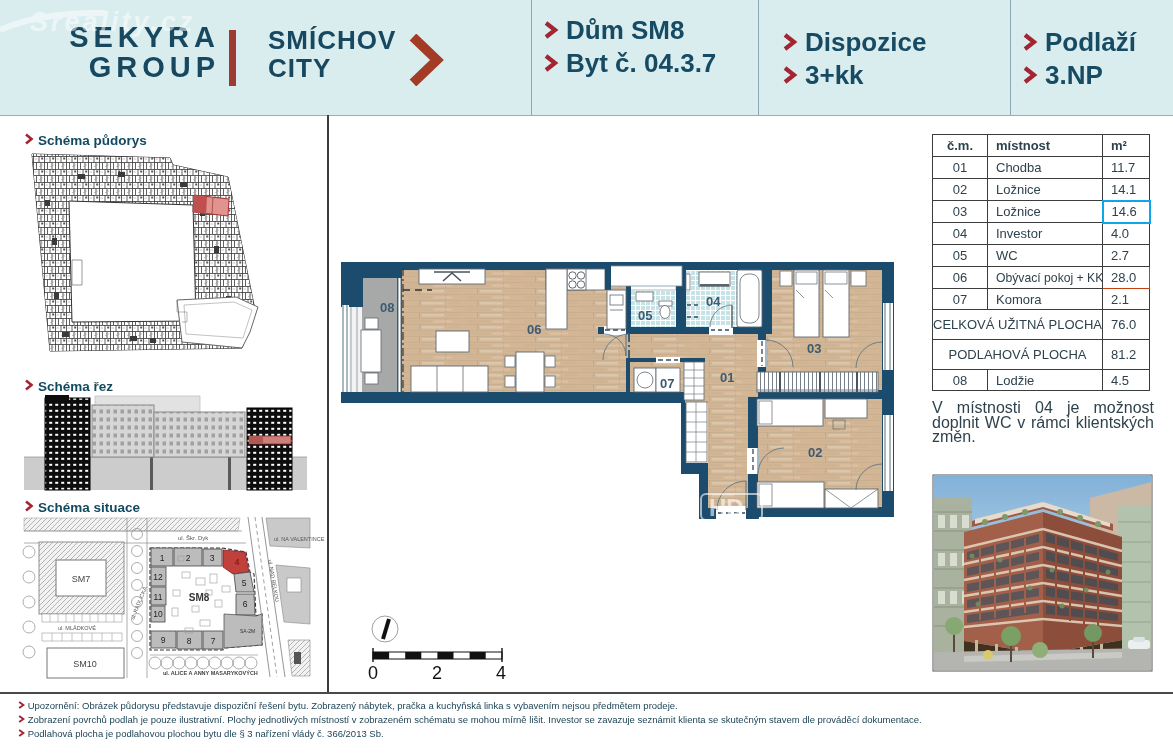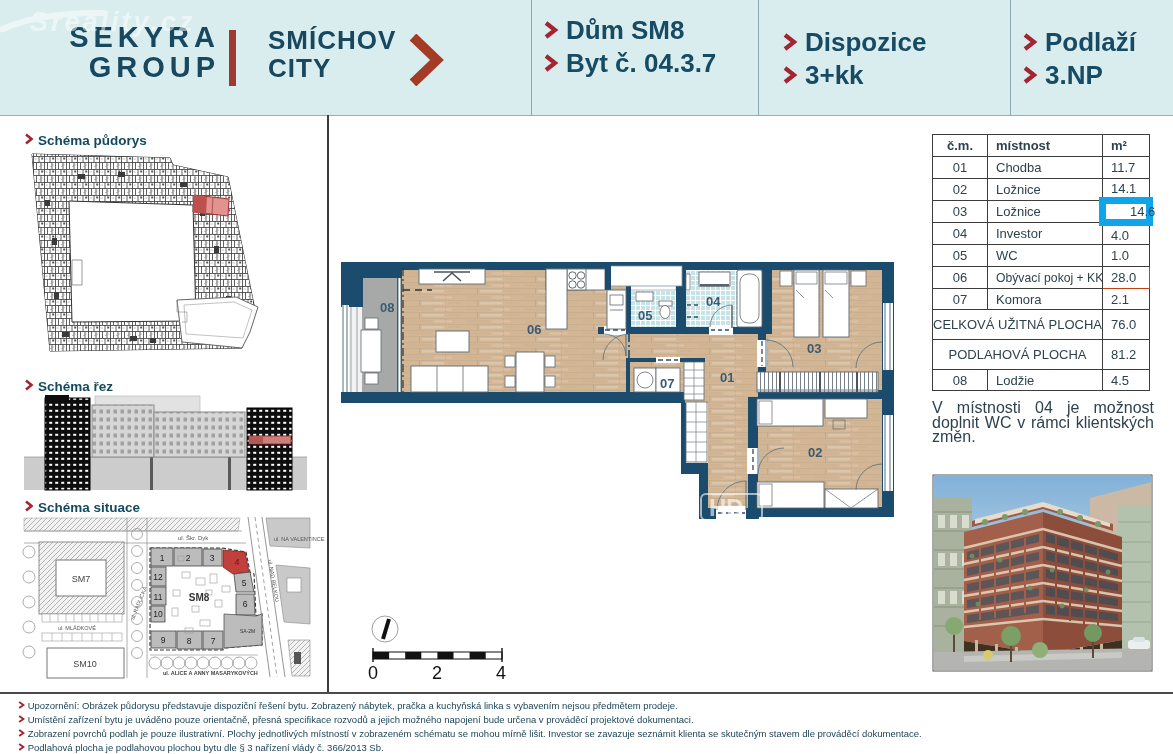--- a/index.html
+++ b/index.html
@@ -752,31 +752,31 @@
           <td style="border:1px solid #3c3c3c;padding:0 0 0 8px;">11.7</td>
         </tr>
   <tr style="height:22px;">
           <td style="border:1px solid #3c3c3c;text-align:center;padding:0;">02</td>
           <td style="border:1px solid #3c3c3c;padding:0 0 0 8px;">Ložnice</td>
           <td style="border:1px solid #3c3c3c;padding:0 0 0 8px;">14.1</td>
         </tr>
   <tr style="height:22px;">
           <td style="border:1px solid #3c3c3c;text-align:center;padding:0;">03</td>
           <td style="border:1px solid #3c3c3c;padding:0 0 0 8px;">Ložnice</td>
-          <td style="border:7px solid #0ea5e9;padding:0 0 0 24px;">14.6</td>
+          <td style="border:2px solid #0ea5e9;padding:0 0 0 8px;">14.6</td>
         </tr>
   <tr style="height:22px;">
           <td style="border:1px solid #3c3c3c;text-align:center;padding:0;">04</td>
           <td style="border:1px solid #3c3c3c;padding:0 0 0 8px;">Investor</td>
           <td style="border:1px solid #3c3c3c;padding:0 0 0 8px;">4.0</td>
         </tr>
   <tr style="height:22px;">
           <td style="border:1px solid #3c3c3c;text-align:center;padding:0;">05</td>
           <td style="border:1px solid #3c3c3c;padding:0 0 0 8px;">WC</td>
-          <td style="border:1px solid #3c3c3c;padding:0 0 0 8px;">1.0</td>
+          <td style="border:1px solid #3c3c3c;padding:0 0 0 8px;">2.7</td>
         </tr>
   <tr style="height:22px;">
           <td style="border:1px solid #3c3c3c;text-align:center;padding:0;">06</td>
           <td style="border:1px solid #3c3c3c;padding:0 0 0 8px;font-size:12.2px;">Obývací pokoj + KK</td>
           <td style="border:1px solid #c2410c;padding:0 0 0 8px;">28.0</td>
         </tr>
   <tr style="height:21px;">
           <td style="border:1px solid #3c3c3c;text-align:center;padding:0;">07</td>
           <td style="border:1px solid #3c3c3c;padding:0 0 0 8px;">Komora</td>
           <td style="border:1px solid #3c3c3c;padding:0 0 0 8px;">2.1</td>
@@ -799,22 +799,19 @@
 </div>
 
 <div class="abs" style="left:932px;top:401px;width:222px;font-size:16px;line-height:14.5px;color:#2e424d;text-align:justify;">V místnosti 04 je možnost doplnit WC v rámci klientských změn.</div>
 
 <div class="abs" style="left:0;top:692px;width:1173px;height:2px;background:#4a4a4a;"></div>
 
 <div class="abs" style="left:18px;top:699px;width:1150px;font-size:9.5px;line-height:13.9px;color:#173f51;">
   <div><svg width="7" height="8" viewBox="0 0 7 8">
         <polyline points="1.2,1 5.4,4 1.2,7" fill="none" stroke="#a32531" stroke-width="2"></polyline>
       </svg> Upozornění: Obrázek půdorysu představuje dispoziční řešení bytu. Zobrazený nábytek, pračka a kuchyňská linka s vybavením nejsou předmětem prodeje.</div>
-  <div><svg width="7" height="8" viewBox="0 0 7 8">
-        <polyline points="1.2,1 5.4,4 1.2,7" fill="none" stroke="#a32531" stroke-width="2"></polyline>
-      </svg> Umístění zařízení bytu je uváděno pouze orientačně, přesná specifikace rozvodů a jejich možného napojení bude určena v prováděcí projektové dokumentaci.</div>
   <div><svg width="7" height="8" viewBox="0 0 7 8">
         <polyline points="1.2,1 5.4,4 1.2,7" fill="none" stroke="#a32531" stroke-width="2"></polyline>
       </svg> Zobrazení povrchů podlah je pouze ilustrativní. Plochy jednotlivých místností v zobrazeném schématu se mohou mírně lišit. Investor se zavazuje seznámit klienta se skutečným stavem dle prováděcí dokumentace.</div>
   <div><svg width="7" height="8" viewBox="0 0 7 8">
         <polyline points="1.2,1 5.4,4 1.2,7" fill="none" stroke="#a32531" stroke-width="2"></polyline>
       </svg> Podlahová plocha je podlahovou plochou bytu dle § 3 nařízení vlády č. 366/2013 Sb.</div>
 </div>
 
 </body></html>

